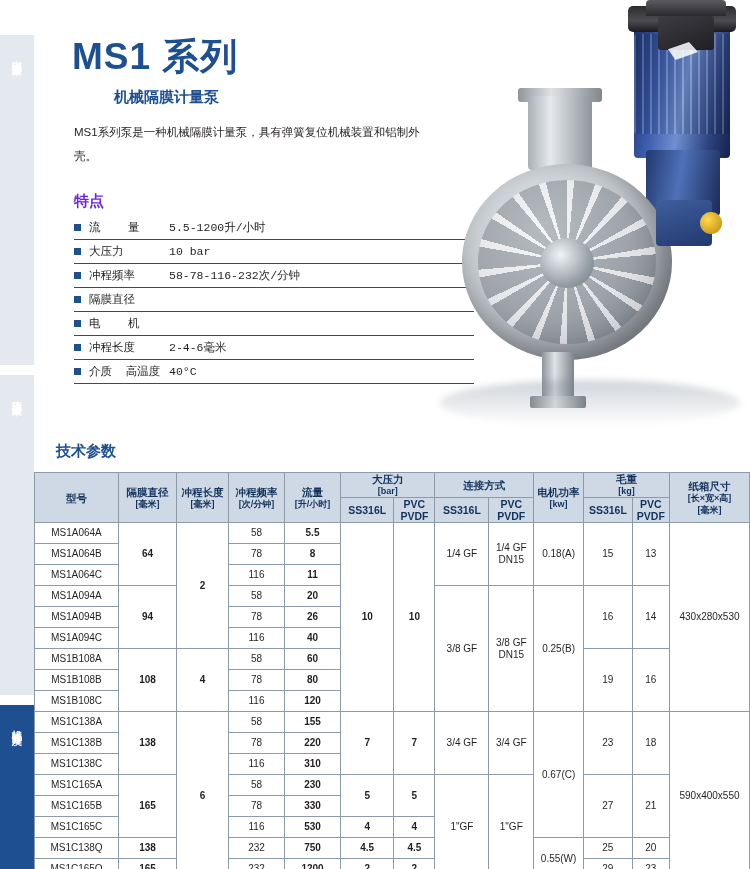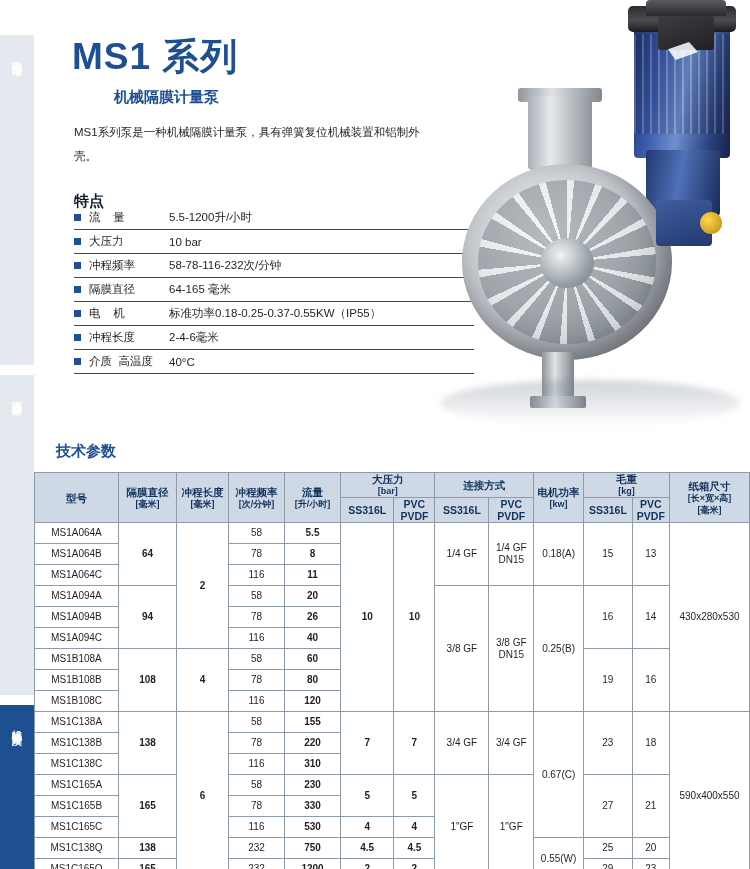--- a/index.html
+++ b/index.html
@@ -71,26 +71,27 @@
     width: 355px;
     font-size: 11.5px;
     line-height: 24px;
     color: #231f20;
   }
   .features-title {
     position: absolute;
     left: 40px; top: 192px;
     font-size: 15px;
     font-weight: bold;
-    color: #0f172a;
+    color: #6d28d9;
   }
   .features {
     position: absolute;
-    left: 40px; top: 206px;
+    left: 40px; top: 216px;
     width: 400px;
+    font-family: Liberation Mono, monospace;
   }
   .feat-row {
     display: flex;
     align-items: center;
     height: 24px;
     border-bottom: 1px solid #1d4f91;
     font-size: 11.5px;
   }
   .feat-bullet {
     width: 7px; height: 7px;
@@ -299,26 +300,24 @@
       <span class="feat-val">10 bar</span>
     </div>
     <div class="feat-row">
       <span class="feat-bullet"></span>
       <span class="feat-label">冲程频率</span>
       <span class="feat-val">58-78-116-232次/分钟</span>
     </div>
     <div class="feat-row">
       <span class="feat-bullet"></span>
       <span class="feat-label">隔膜直径</span>
-      <span class="feat-val">64-165 毫米</span>
     </div>
     <div class="feat-row">
       <span class="feat-bullet"></span>
       <span class="feat-label">电    机</span>
-      <span class="feat-val">标准功率0.18-0.25-0.37-0.55KW（IP55）</span>
     </div>
     <div class="feat-row">
       <span class="feat-bullet"></span>
       <span class="feat-label">冲程长度</span>
       <span class="feat-val">2-4-6毫米</span>
     </div>
     <div class="feat-row">
       <span class="feat-bullet"></span>
       <span class="feat-label">介质  高温度</span>
       <span class="feat-val">40°C</span>

